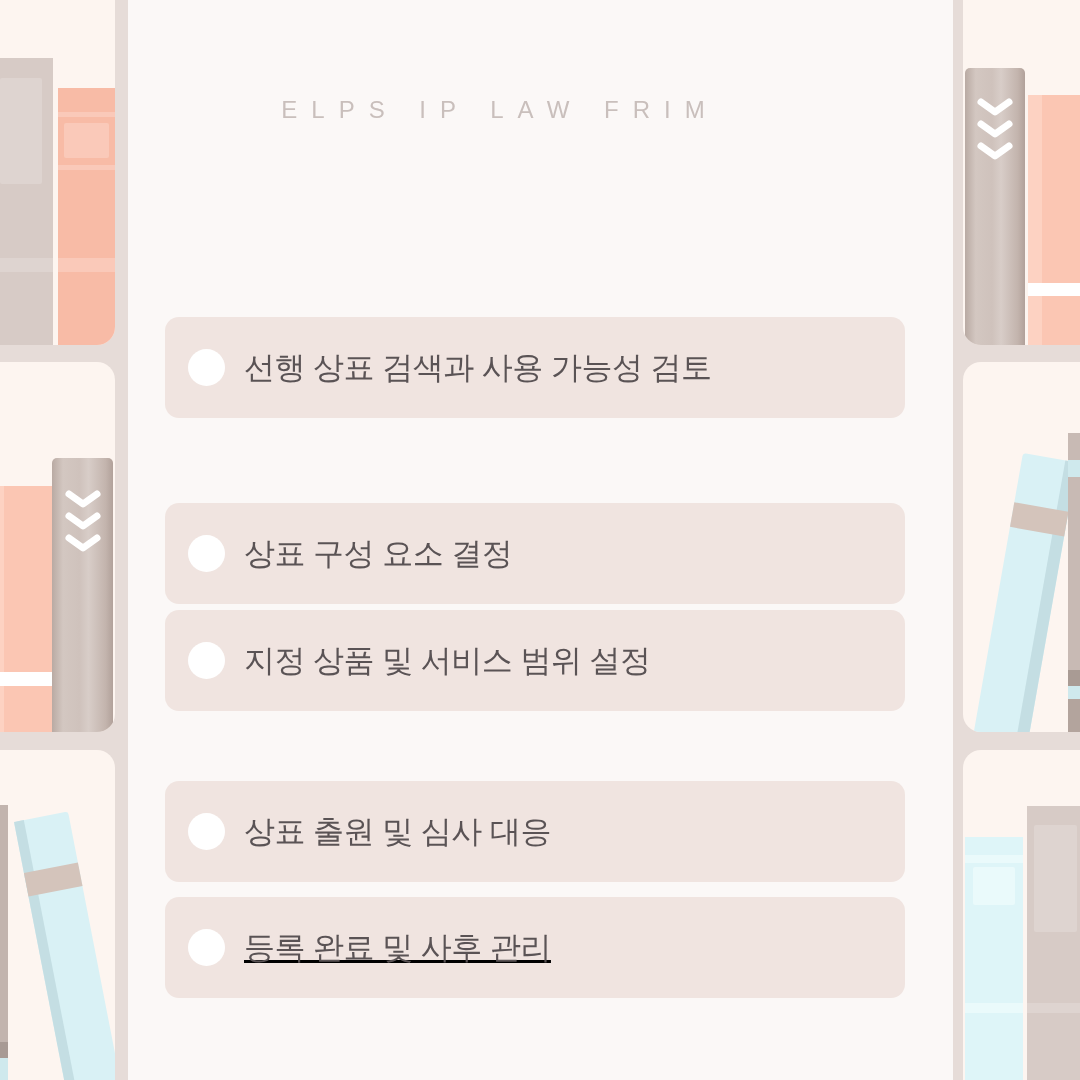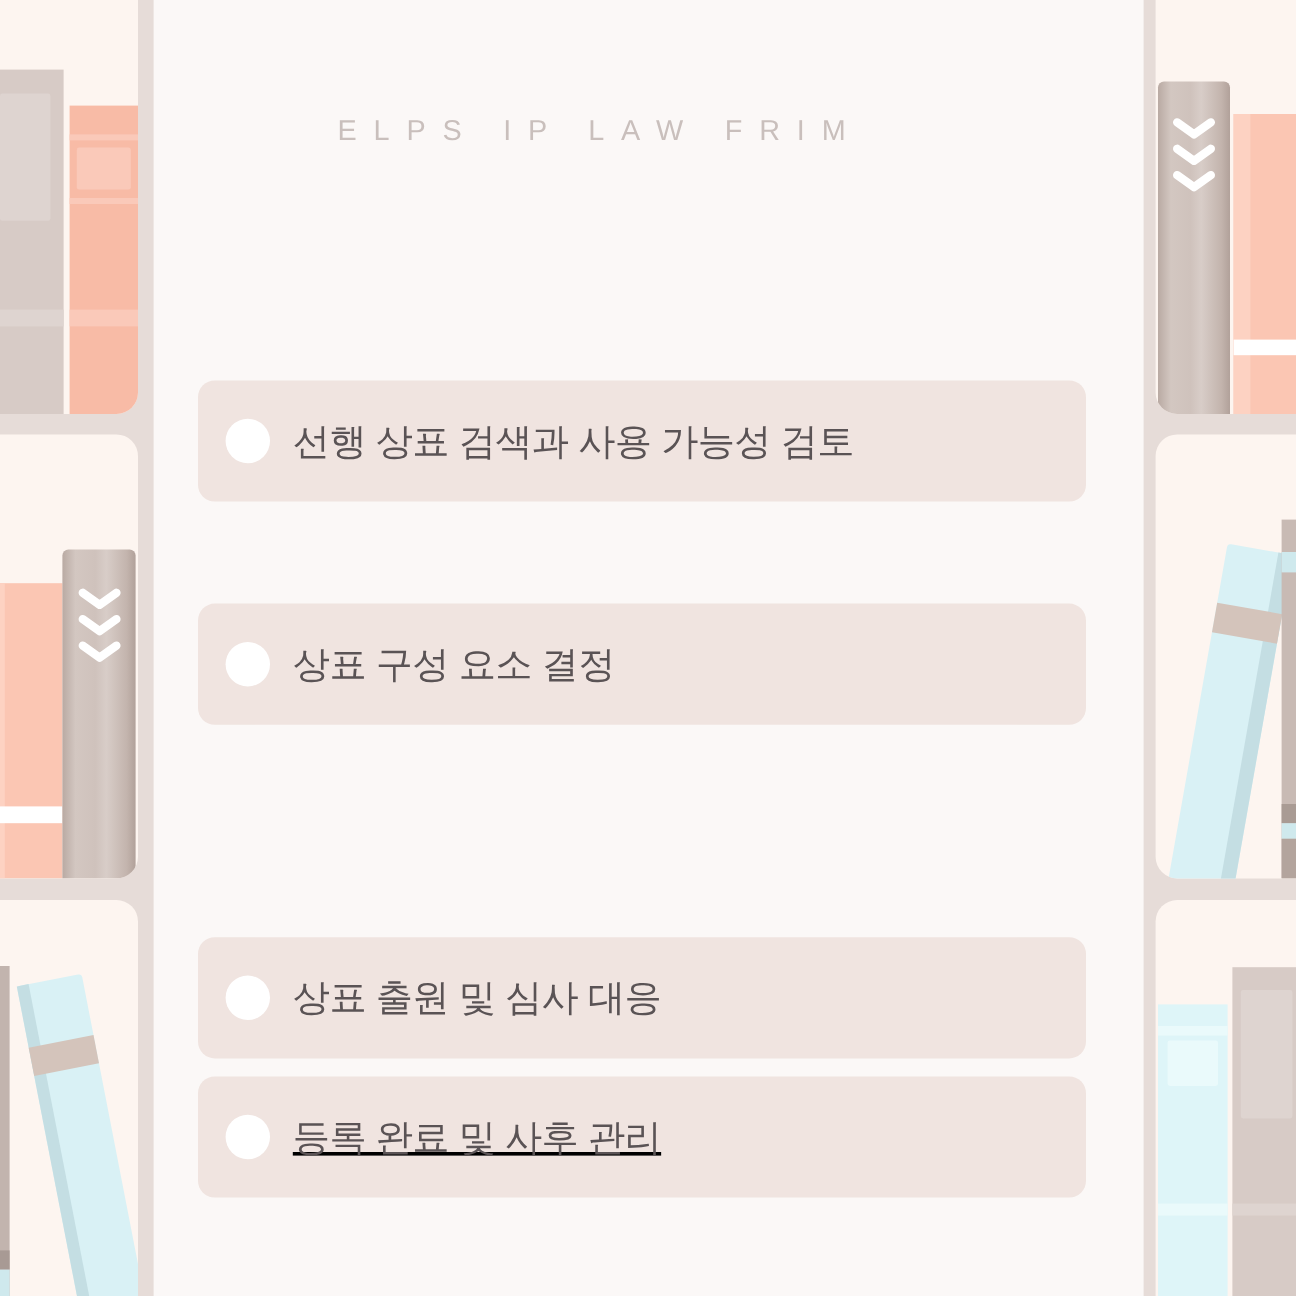--- a/index.html
+++ b/index.html
@@ -158,20 +158,24 @@
     <div class="card" style="top:317px;">
       <span class="bullet"></span>
       <span class="card-label">선행 상표 검색과 사용 가능성 검토</span>
     </div>
 
     <div class="card" style="top:463px;margin-top:40px;">
       <span class="bullet"></span>
       <span class="card-label">상표 구성 요소 결정</span>
     </div>
 
+    <div class="card" style="top:610px;">
+      <span class="bullet"></span>
+      <span class="card-label">지정 상품 및 서비스 범위 설정</span>
+    </div>
 
     <div class="card" style="top:757px;margin-top:24px;">
       <span class="bullet"></span>
       <span class="card-label">상표 출원 및 심사 대응</span>
     </div>
 
     <div class="card" style="top:897px;text-decoration:underline;">
       <span class="bullet"></span>
       <span class="card-label">등록 완료 및 사후 관리</span>
     </div>

